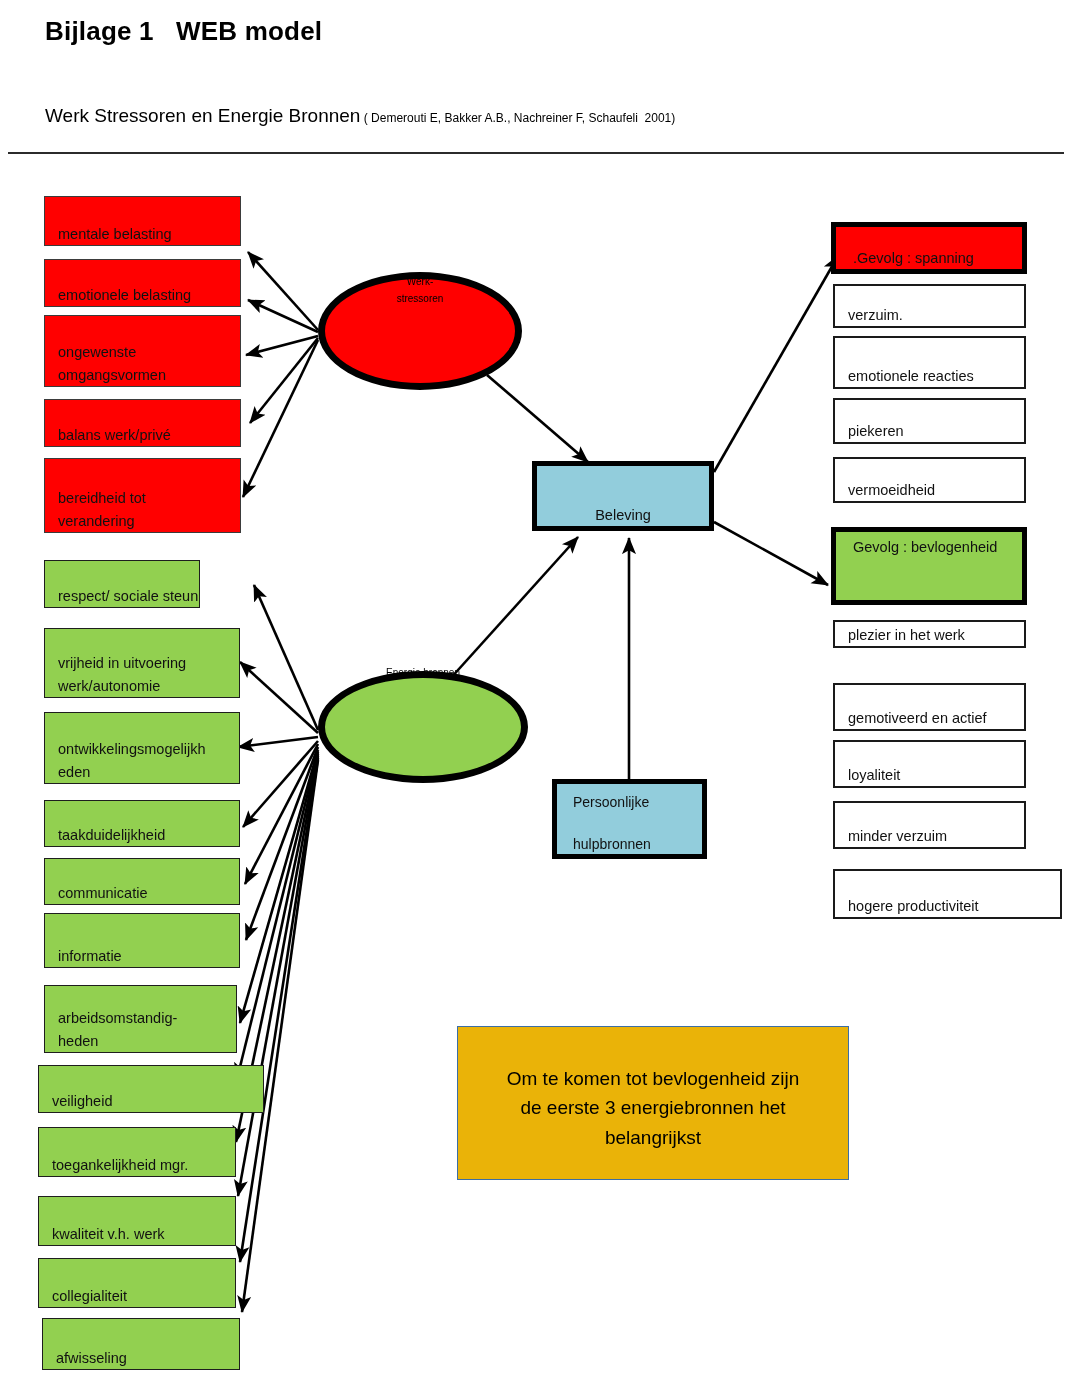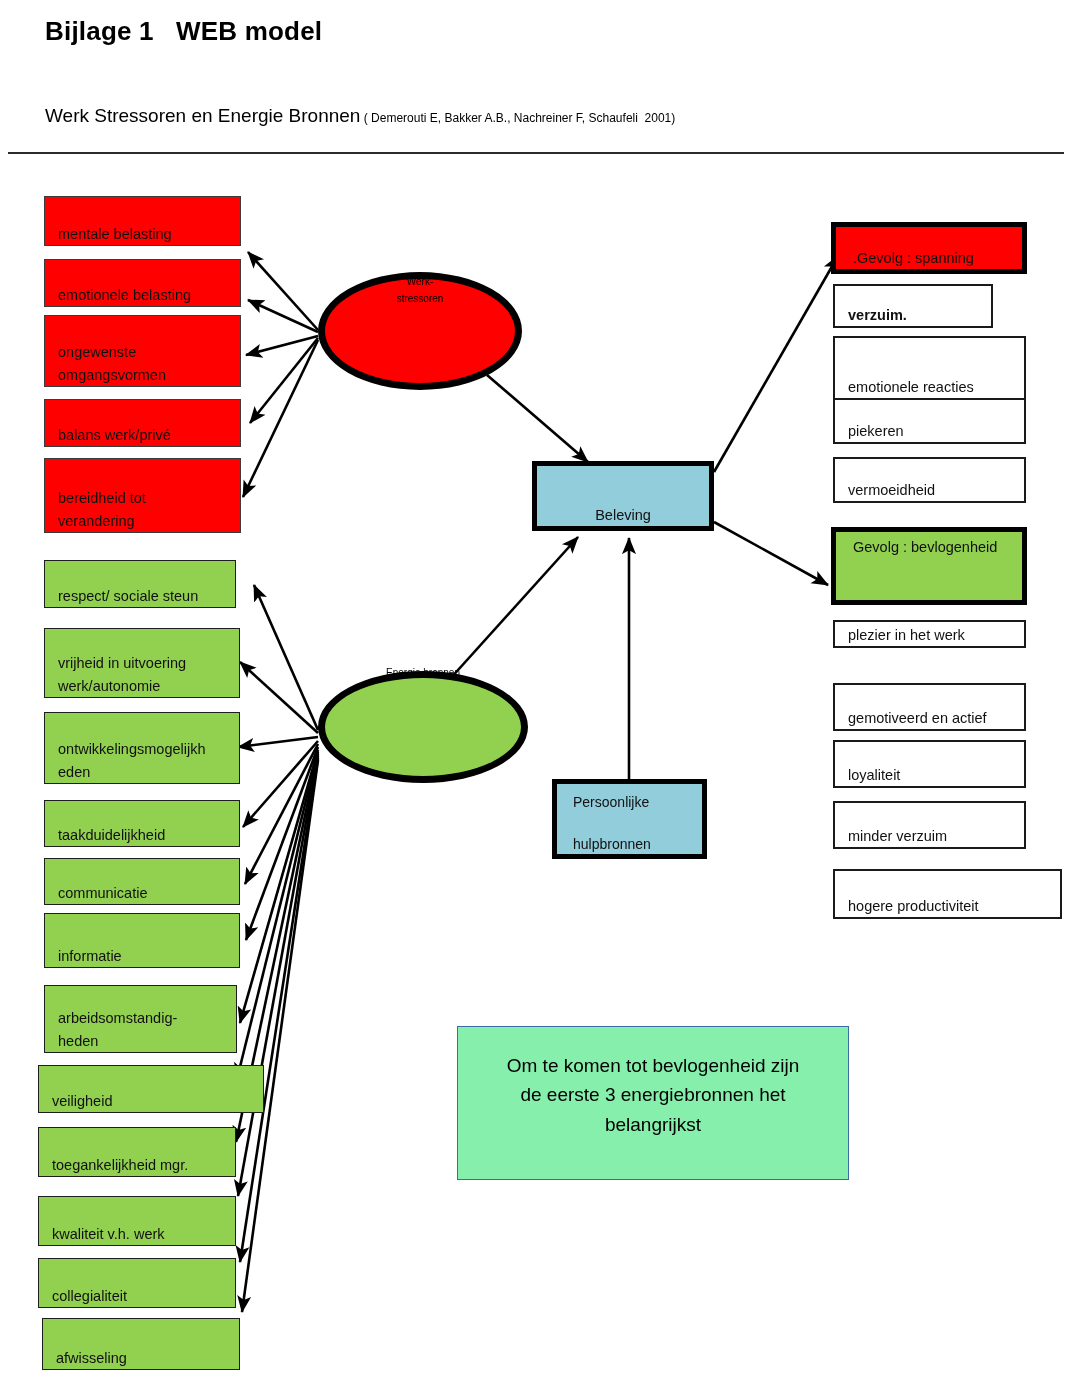--- a/index.html
+++ b/index.html
@@ -55,25 +55,25 @@
     border:7px solid #000;
   }
   .ellipse.red-e{background:#FF0000;}
   .ellipse.green-e{background:#92D050;}
   .ellipse .etxt{transform:translateY(-6px);}
   .ellipse.green-e .etxt{transform:translateY(-14px);}
 
   
   .callout{
     position:absolute;box-sizing:border-box;
-    background:#86efac;border:1px solid #3c6ea5;
+    background:#eab308;border:1px solid #3c6ea5;
     display:flex;align-items:flex-start;justify-content:center;
     text-align:center;
     font-size:19px;line-height:1.55;
-    padding-top:24px;
+    padding-top:37px;
     white-space:pre-line;
   }
 
   svg.edges{position:absolute;left:0;top:0;width:1072px;height:1388px;
     pointer-events:none;overflow:visible;}
 </style>
 </head>
 <body>
 
 <div id="page">
@@ -133,21 +133,21 @@
 omgangsvormen</span>
   </div>
   <div class="node red" style="left:44px;top:399px;width:197px;height:48px;">
     <span class="lbl">balans werk/privé</span>
   </div>
   <div class="node red" style="left:44px;top:458px;width:197px;height:75px;">
     <span class="lbl">bereidheid tot
 verandering</span>
   </div>
 
-  <div class="node green" style="left:44px;top:560px;width:192px;height:48px;">
+  <div class="node green" style="left:44px;top:560px;width:156px;height:48px;">
     <span class="lbl">respect/ sociale steun</span>
   </div>
   <div class="node green" style="left:44px;top:628px;width:196px;height:70px;">
     <span class="lbl">vrijheid in uitvoering
 werk/autonomie</span>
   </div>
   <div class="node green" style="left:44px;top:712px;width:196px;height:72px;">
     <span class="lbl">ontwikkelingsmogelijkh
 eden</span>
   </div>
@@ -195,24 +195,24 @@
 
   <div class="node blue top-txt" style="left:552px;top:779px;width:155px;height:80px;padding-left:16px;">
     <span class="lbl" style="font-size:14px;line-height:1.5;">Persoonlijke
 
 hulpbronnen</span>
   </div>
 
   <div class="node red-hi" style="left:831px;top:222px;width:196px;height:52px;padding-left:17px;">
     <span class="lbl">.Gevolg : spanning</span>
   </div>
-  <div class="node white" style="left:833px;top:284px;width:160px;height:44px;font-weight:bold;">
+  <div class="node white" style="left:833px;top:284px;width:193px;height:44px;">
     <span class="lbl">verzuim.</span>
   </div>
-  <div class="node white" style="left:833px;top:336px;width:193px;height:64px;">
+  <div class="node white" style="left:833px;top:336px;width:193px;height:53px;">
     <span class="lbl">emotionele reacties</span>
   </div>
   <div class="node white" style="left:833px;top:398px;width:193px;height:46px;">
     <span class="lbl">piekeren</span>
   </div>
   <div class="node white" style="left:833px;top:457px;width:193px;height:46px;">
     <span class="lbl">vermoeidheid</span>
   </div>
 
   <div class="node green-hi" style="left:831px;top:527px;width:196px;height:78px;padding-left:17px;">

